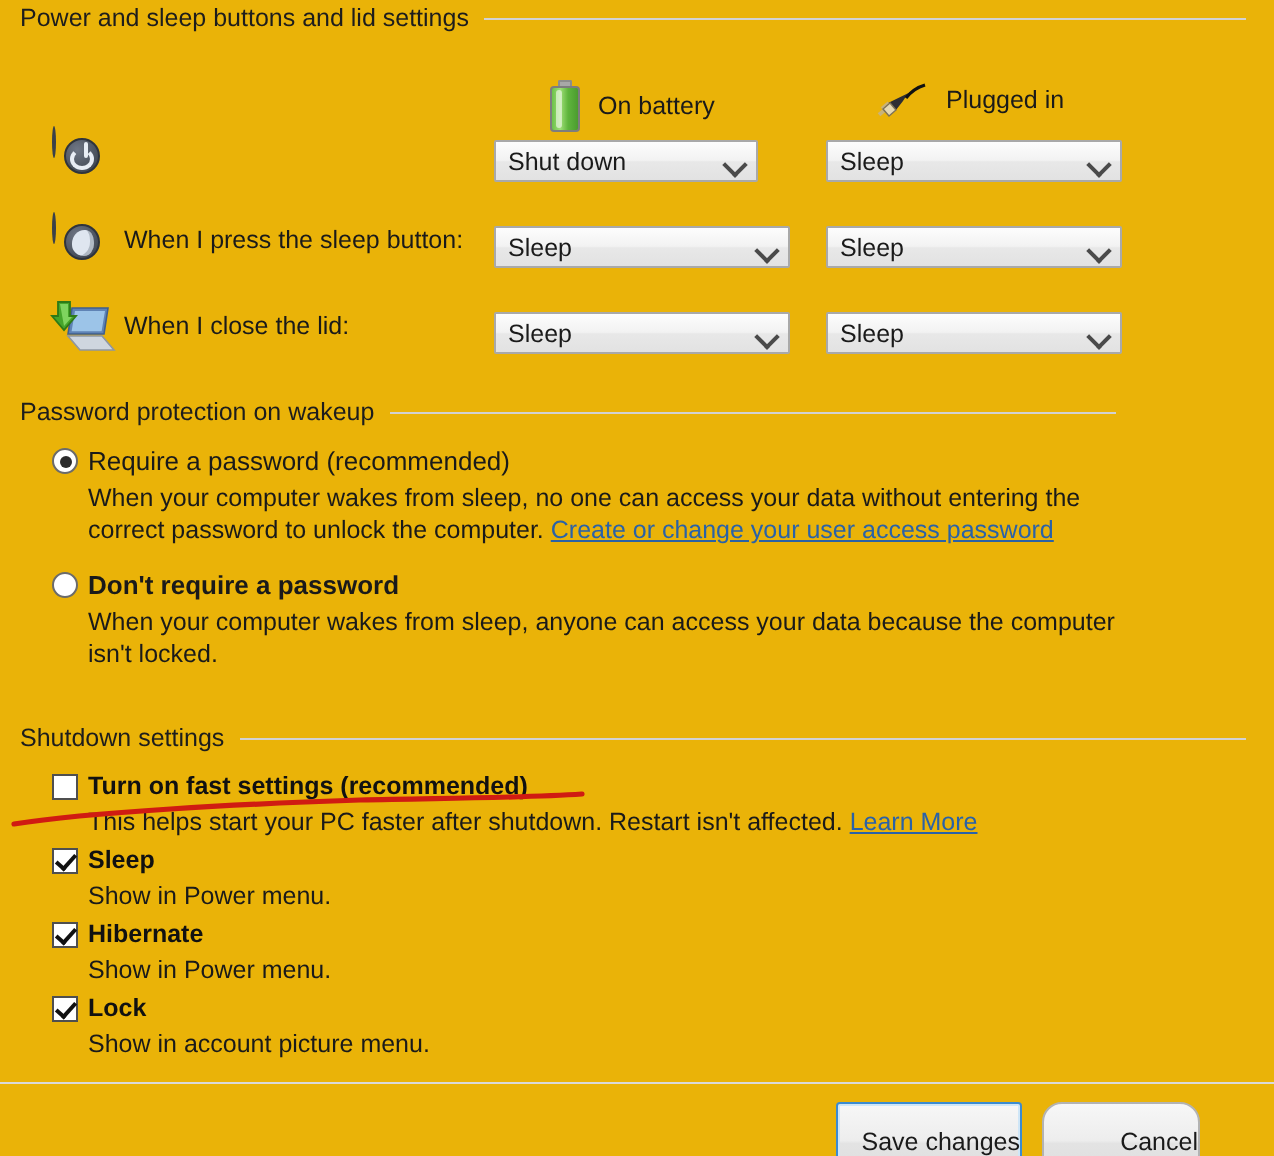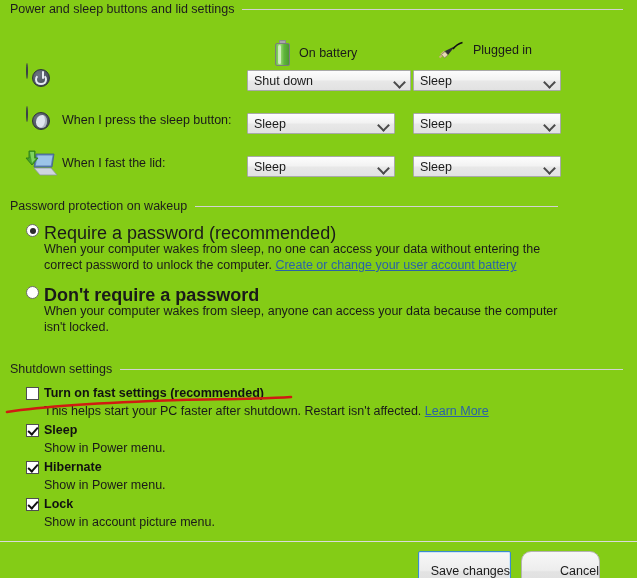--- a/index.html
+++ b/index.html
@@ -7,21 +7,21 @@
     margin: 0;
     padding: 0;
     width: 637px;
     height: 578px;
     background: #ffffff;
     font-family: "Liberation Sans", sans-serif;
     font-size: 12.5px;
     color: #1a1a1a;
     overflow: hidden;
   }
-  .page { position: relative; width: 637px; height: 578px; background:#84cc16; }
+  .page { position: relative; width: 637px; height: 578px; background:#eab308; }
 
   
   .group-head {
     display: flex;
     align-items: center;
     gap: 8px;
     padding-left: 10px;
     padding-right: 14px;
   }
   .group-head .gh-text { white-space: nowrap; font-size: 12.5px; color:#1d1d1d; }
@@ -133,21 +133,21 @@
   
   .opt { position:relative; }
   .radio {
     position:absolute; width:13px; height:13px; border-radius:50%;
     background:#fff; border:1px solid #6b6b6b;
   }
   .radio.on:after {
     content:""; position:absolute; left:2.5px; top:2.5px;
     width:6px; height:6px; border-radius:50%; background:#2b2b2b;
   }
-  .opt-label { position:absolute; font-size:18px; color:#1a1a1a; white-space:nowrap; }
+  .opt-label { position:absolute; font-size:13px; color:#1a1a1a; white-space:nowrap; }
   .opt-desc {
     position:absolute; font-size:12.5px; color:#1a1a1a; line-height:16px;
   }
   a.link {
     color:#2a62a8; text-decoration:underline; cursor:pointer;
   }
 
   
   .cb {
     position:absolute; width:13px; height:13px;
@@ -223,21 +223,21 @@
     <span class="ric">
       <span class="ico-power">
         <span class="inner"></span>
         <span class="glyph">
             <span class="ring"></span>
             <span class="bar"></span>
           </span>
       </span>
     </span>
   </div>
-  <div class="dd" style="left:247px; top:70px; width:164px;">
+  <div class="dd" style="left:247px; top:70px; width:132px;">
     <span class="txt">Shut down</span>
     <span class="chev"></span>
   </div>
   <div class="dd" style="left:413px; top:70px; width:148px;">
     <span class="txt">Sleep</span>
     <span class="chev"></span>
   </div>
 
   <div class="srow" style="position:absolute; left:0; top:103px; width:637px;">
     <span class="ric">
@@ -260,41 +260,41 @@
   <div class="srow" style="position:absolute; left:0; top:146px; width:637px;">
     <span class="ric" style="left:24px; top:2px; width:34px; height:30px;">
       <svg width="34" height="30" viewBox="0 0 34 30">
         <path d="M10 20 L27 20 L33 27 L16 27 Z" fill="#cfd6df" stroke="#8e96a2" stroke-width="0.8"></path>
         <path d="M12 6 L30 6 L28 19 L10 19 Z" fill="#5f83b5" stroke="#3f5f8d" stroke-width="0.8"></path>
         <path d="M13.5 7.5 L28.5 7.5 L26.8 17.6 L11.8 17.6 Z" fill="#9cc4e8"></path>
         <path d="M5 3 L11 3 L11 10 L14 10 L8 17 L2 10 L5 10 Z" fill="#46a52b" stroke="#2d7a18" stroke-width="0.9"></path>
         <path d="M6 4 L10 4 L10 10.5 L12 10.5 L8 15 Z" fill="#7fd45f"></path>
       </svg>
     </span>
-    <span class="rlabel">When I fast the lid:</span>
+    <span class="rlabel">When I close the lid:</span>
   </div>
   <div class="dd" style="left:247px; top:156px; width:148px;">
     <span class="txt">Sleep</span>
     <span class="chev"></span>
   </div>
   <div class="dd" style="left:413px; top:156px; width:148px;">
     <span class="txt">Sleep</span>
     <span class="chev"></span>
   </div>
 
   <div class="group-head" style="position:absolute; left:0; top:199px; width:572px;">
     <span class="gh-text">Password protection on wakeup</span>
     <span class="gh-rule"></span>
   </div>
 
   <div class="opt">
     <span class="radio on" style="left:26px; top:224px;"></span>
     <span class="opt-label" style="left:44px; top:223px;">Require a password (recommended)</span>
     <div class="opt-desc" style="left:44px; top:241px; width:525px;">
-      <span>When your computer wakes from sleep, no one can access your data without entering the correct password to unlock the computer. </span><a class="link">Create or change your user account battery</a>
+      <span>When your computer wakes from sleep, no one can access your data without entering the correct password to unlock the computer. </span><a class="link">Create or change your user access password</a>
     </div>
   </div>
 
   <div class="opt">
     <span class="radio" style="left:26px; top:286px;"></span>
     <span class="opt-label" style="left:44px; top:285px;font-weight:bold;">Don't require a password</span>
     <div class="opt-desc" style="left:44px; top:303px; width:515px;">When your computer wakes from sleep, anyone can access your data because the computer isn't locked.</div>
   </div>
 
   <div class="group-head" style="position:absolute; left:0; top:362px; width:637px;">

